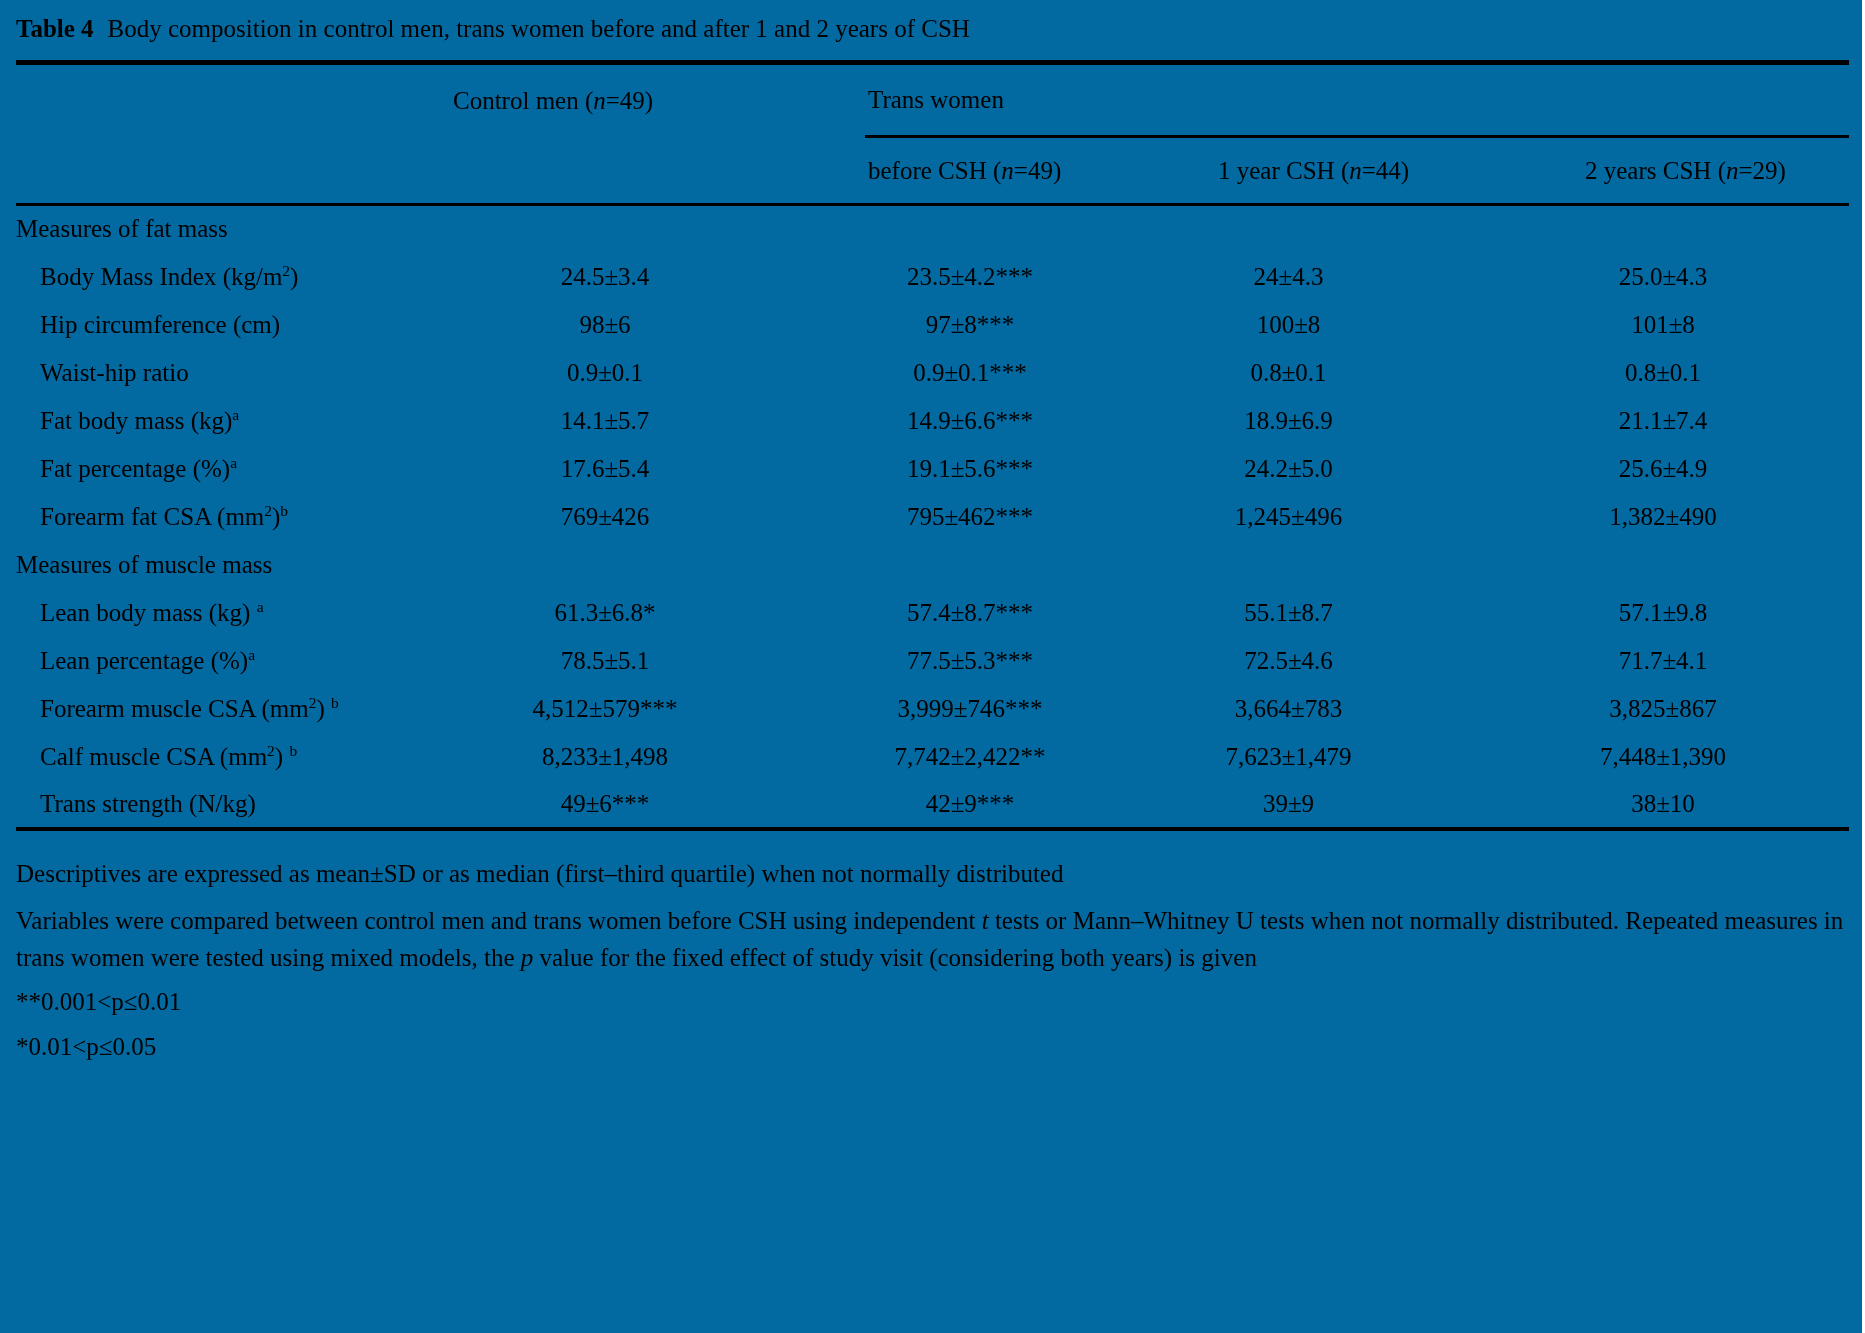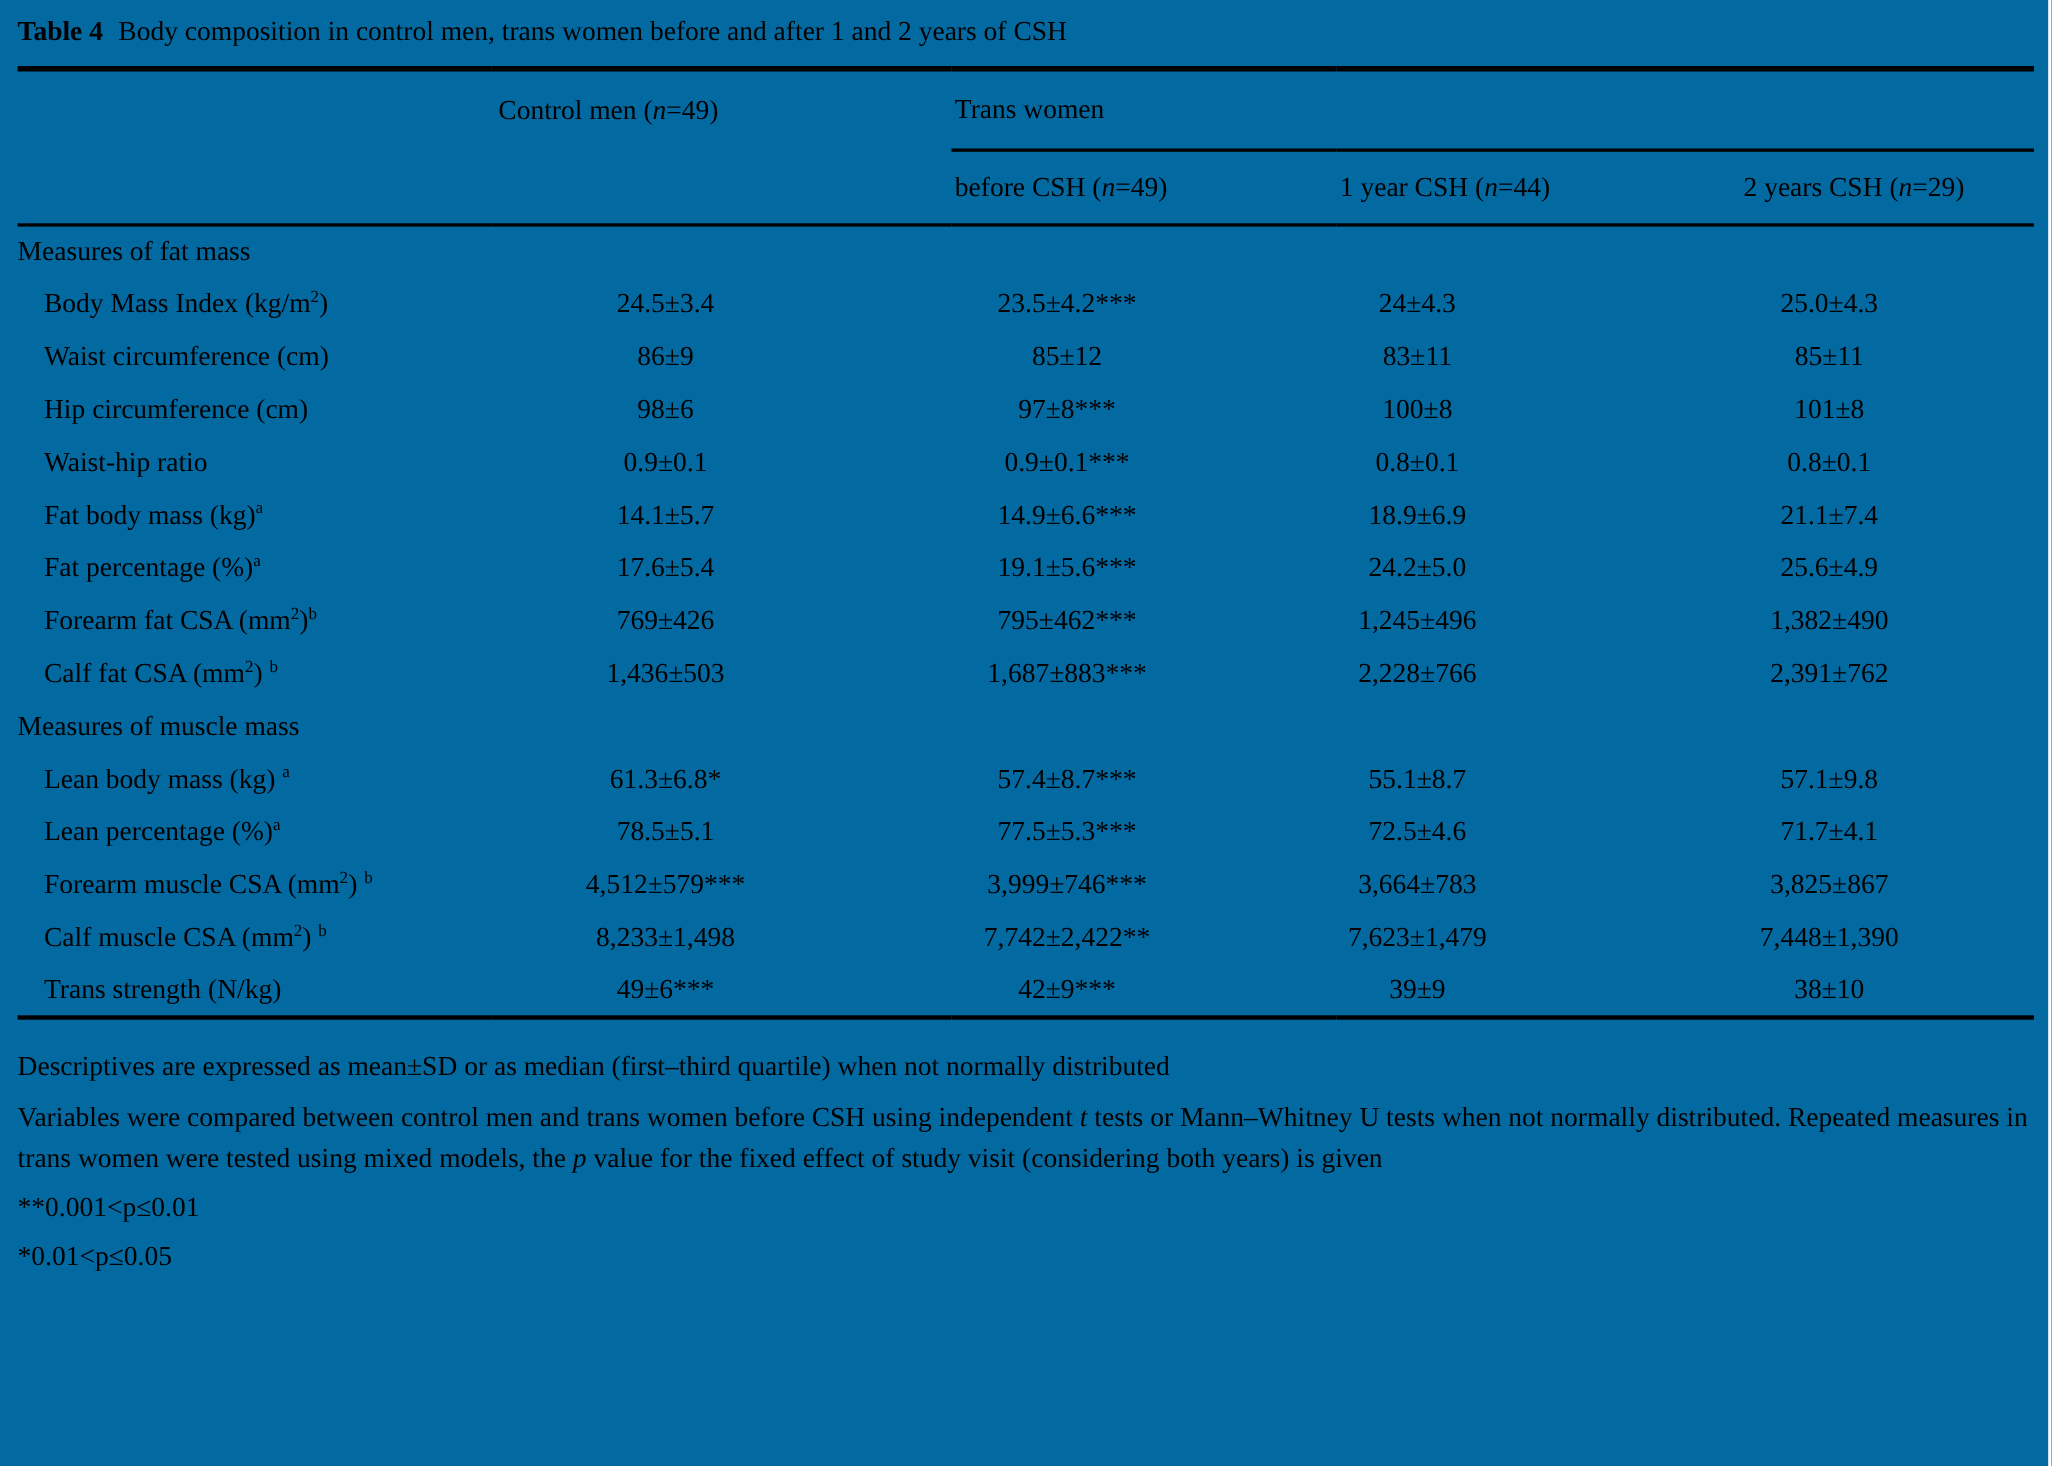--- a/index.html
+++ b/index.html
@@ -96,27 +96,20 @@
           <td class="label" colspan="5">Measures of fat mass</td>
         </tr>
         <tr>
           <td class="label">Body Mass Index (kg/m<sup>2</sup>)</td>
           <td class="val c2">24.5±3.4</td>
           <td class="val c3">23.5±4.2***</td>
           <td class="val c4">24±4.3</td>
           <td class="val c5">25.0±4.3</td>
         </tr>
         <tr>
-          <td class="label">Waist circumference (cm)</td>
-          <td class="val c2">86±9</td>
-          <td class="val c3">85±12</td>
-          <td class="val c4">83±11</td>
-          <td class="val c5">85±11</td>
-        </tr>
-        <tr>
           <td class="label">Hip circumference (cm)</td>
           <td class="val c2">98±6</td>
           <td class="val c3">97±8***</td>
           <td class="val c4">100±8</td>
           <td class="val c5">101±8</td>
         </tr>
         <tr>
           <td class="label">Waist-hip ratio</td>
           <td class="val c2">0.9±0.1</td>
           <td class="val c3">0.9±0.1***</td>
@@ -136,27 +129,20 @@
           <td class="val c3">19.1±5.6***</td>
           <td class="val c4">24.2±5.0</td>
           <td class="val c5">25.6±4.9</td>
         </tr>
         <tr>
           <td class="label">Forearm fat CSA (mm<sup>2</sup>)<sup>b</sup></td>
           <td class="val c2">769±426</td>
           <td class="val c3">795±462***</td>
           <td class="val c4">1,245±496</td>
           <td class="val c5">1,382±490</td>
-        </tr>
-        <tr>
-          <td class="label">Calf fat CSA (mm<sup>2</sup>) <sup>b</sup></td>
-          <td class="val c2">1,436±503</td>
-          <td class="val c3">1,687±883***</td>
-          <td class="val c4">2,228±766</td>
-          <td class="val c5">2,391±762</td>
         </tr>
         <tr class="section">
           <td class="label" colspan="5">Measures of muscle mass</td>
         </tr>
         <tr>
           <td class="label">Lean body mass (kg) <sup>a</sup></td>
           <td class="val c2">61.3±6.8*</td>
           <td class="val c3">57.4±8.7***</td>
           <td class="val c4">55.1±8.7</td>
           <td class="val c5">57.1±9.8</td>

